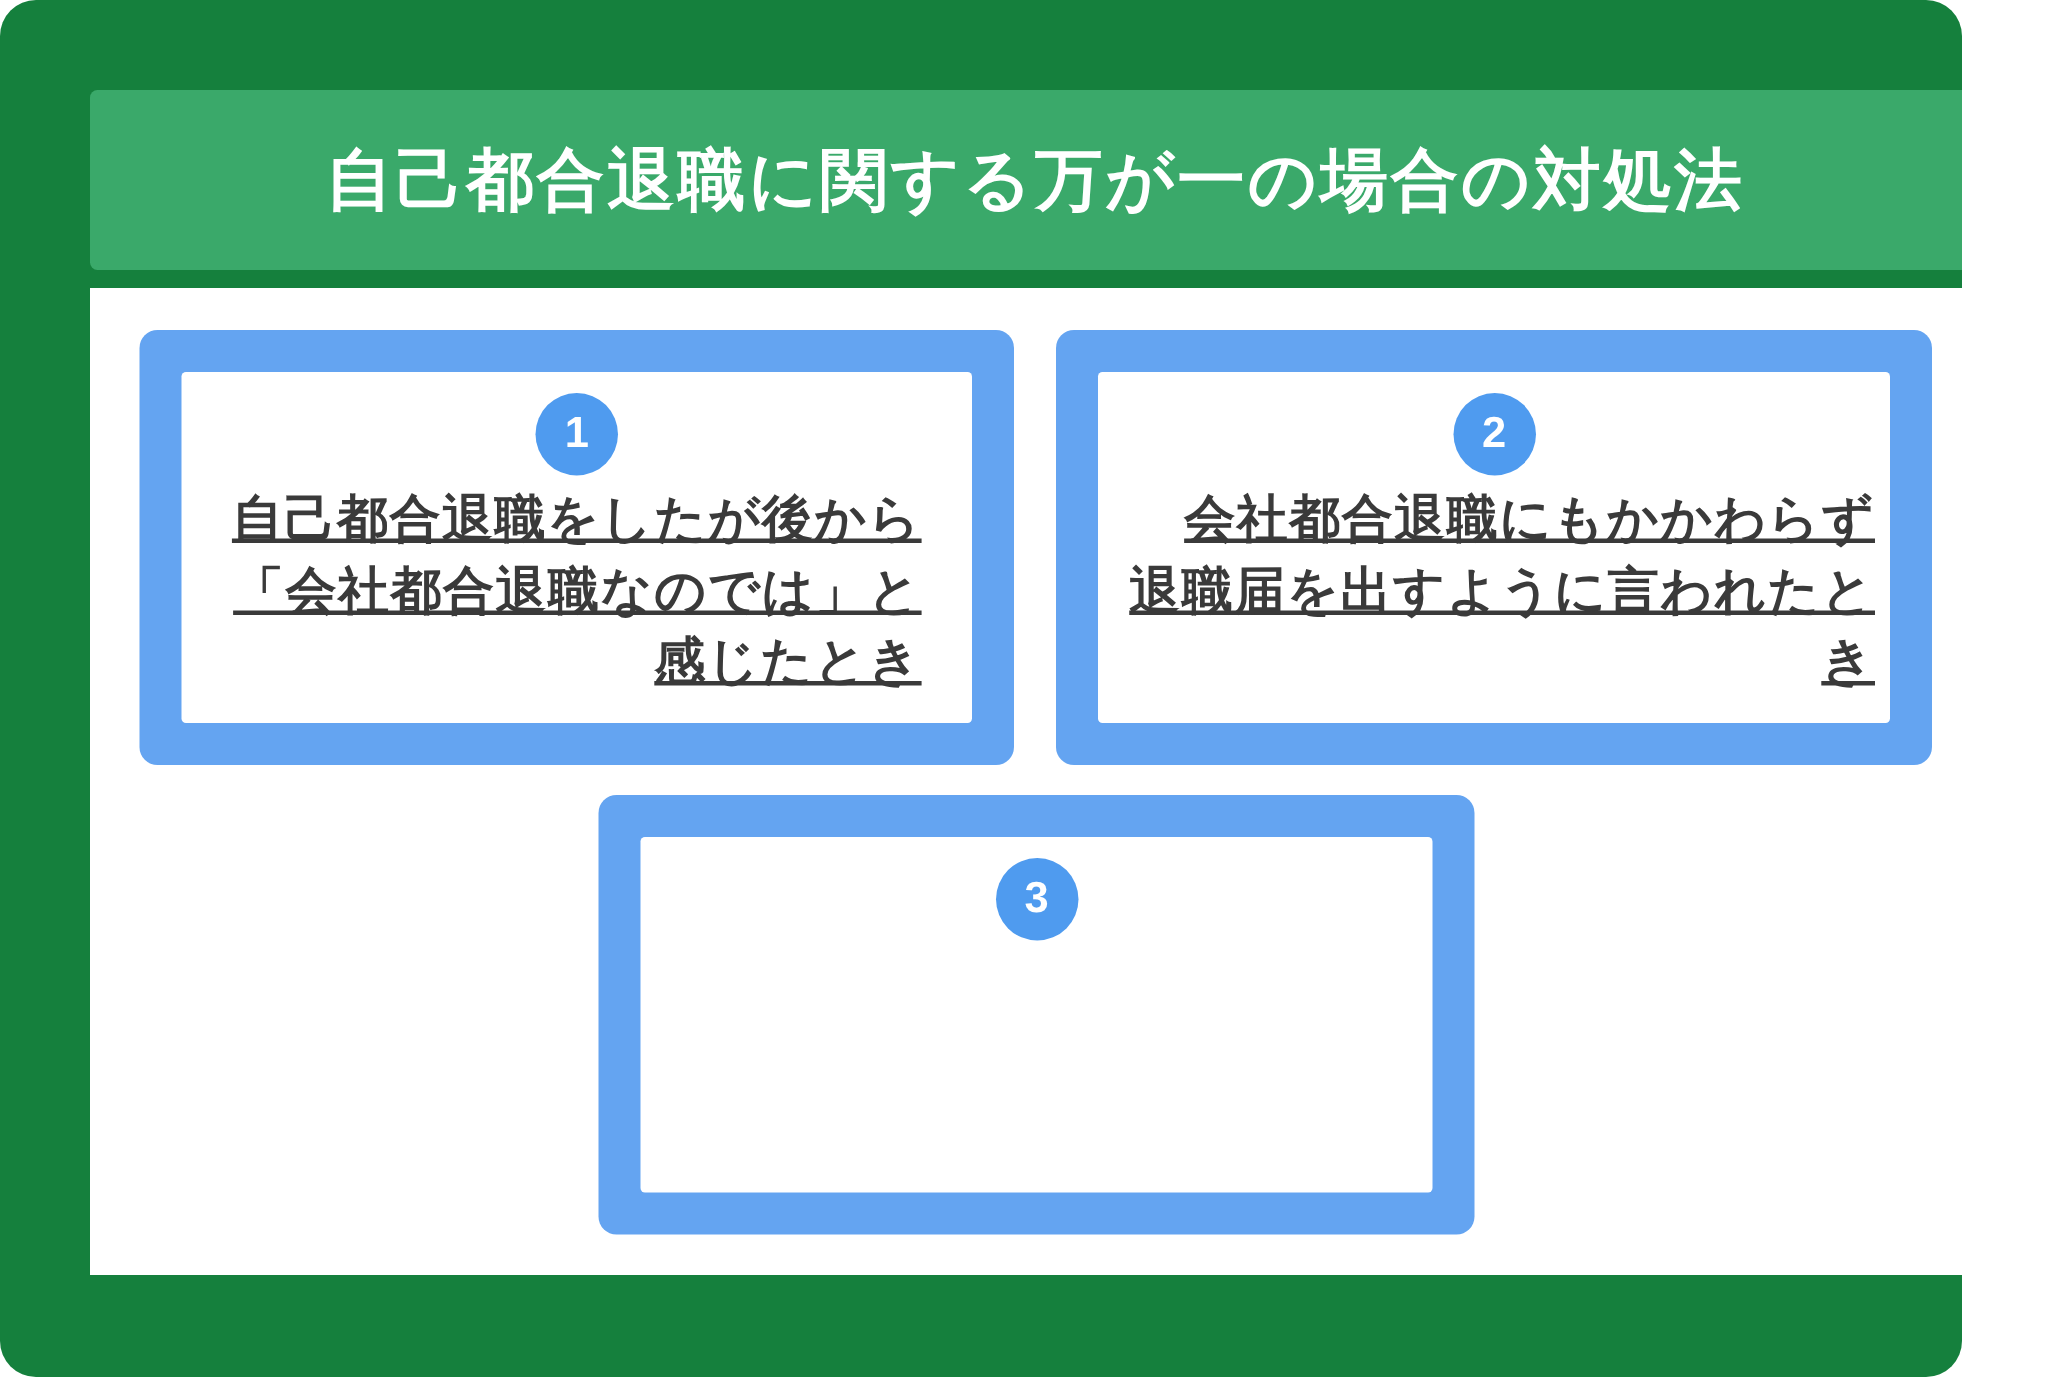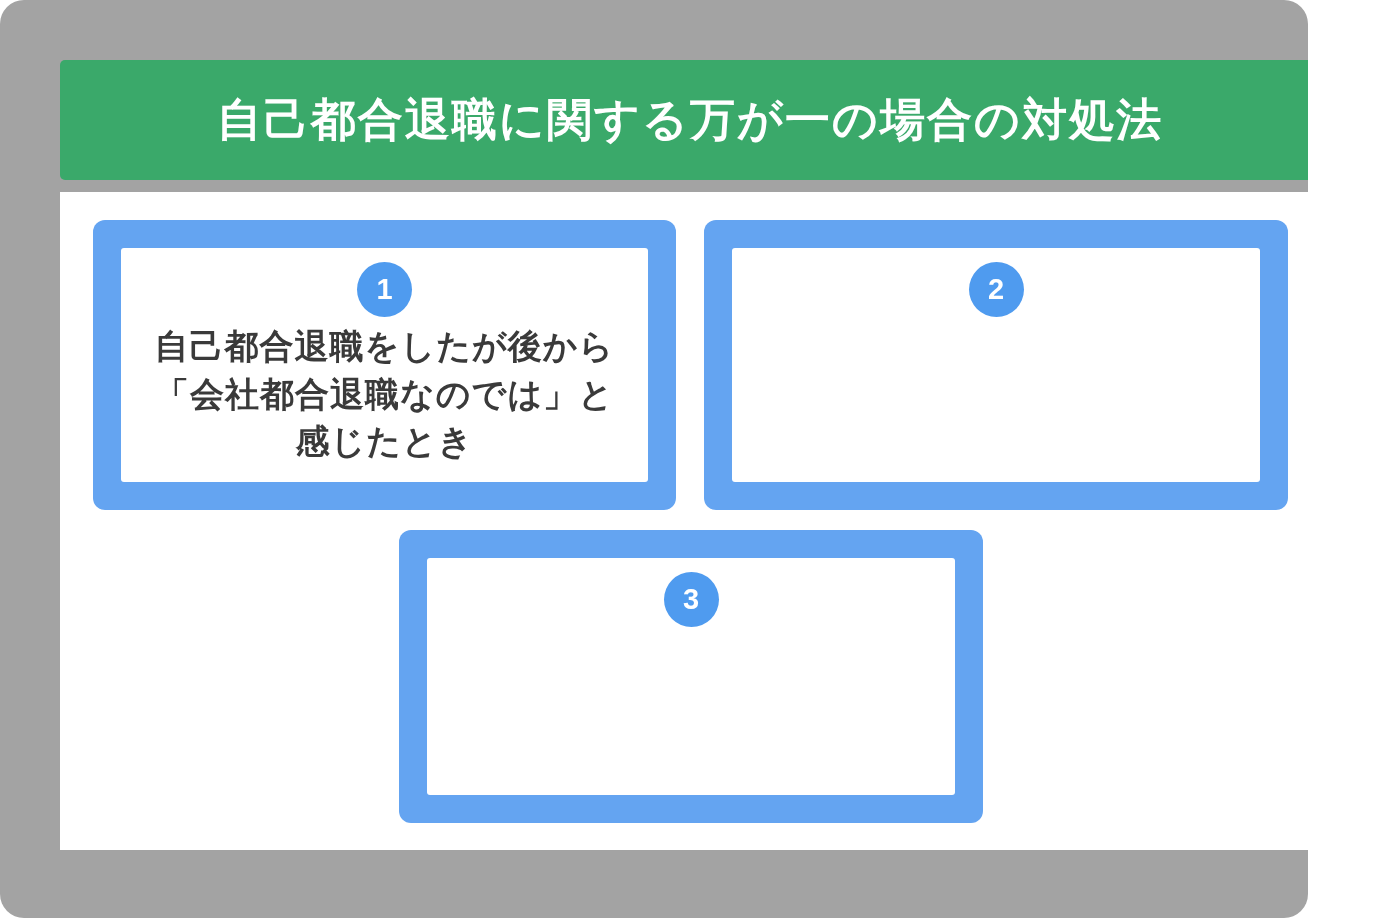--- a/index.html
+++ b/index.html
@@ -4,21 +4,21 @@
 <style>
   * { margin: 0; padding: 0; box-sizing: border-box; }
   html, body {
     background: #ffffff;
     font-family: "Liberation Sans", "DejaVu Sans", sans-serif;
   }
   .canvas {
     position: relative;
     width: 1308px;
     height: 918px;
-    background: #a3a3a3;
+    background: #15803d;
     border-radius: 24px;
     overflow: hidden;
   }
   .header {
     position: absolute;
     left: 60px;
     top: 60px;
     width: 1260px;
     height: 120px;
     background: #3aa96a;
@@ -81,22 +81,23 @@
     align-items: center;
     justify-content: center;
     width: 100%;
   }
   .card-text {
     color: #3a3a3a;
     font-size: 34px;
     font-weight: bold;
     line-height: 1.4;
     letter-spacing: 1px;
-    text-align: center;
+    text-align: right;
     white-space: pre-line;
+    text-decoration: underline;
   }
 </style>
 </head>
 <body>
 
 <div class="canvas">
 
   <div class="header">
     <div class="header-title">自己都合退職に関する万が一の場合の対処法</div>
   </div>
@@ -110,20 +111,24 @@
           <div class="card-text">自己都合退職をしたが後から
 「会社都合退職なのでは」と
 感じたとき</div>
         </div>
       </div>
     </div>
 
     <div class="card card-2">
       <div class="card-inner">
         <div class="badge">2</div>
+        <div class="text-wrap">
+          <div class="card-text">会社都合退職にもかかわらず
+退職届を出すように言われたとき</div>
+        </div>
       </div>
     </div>
 
     <div class="card card-3">
       <div class="card-inner">
         <div class="badge">3</div>
       </div>
     </div>
 
   </div>

